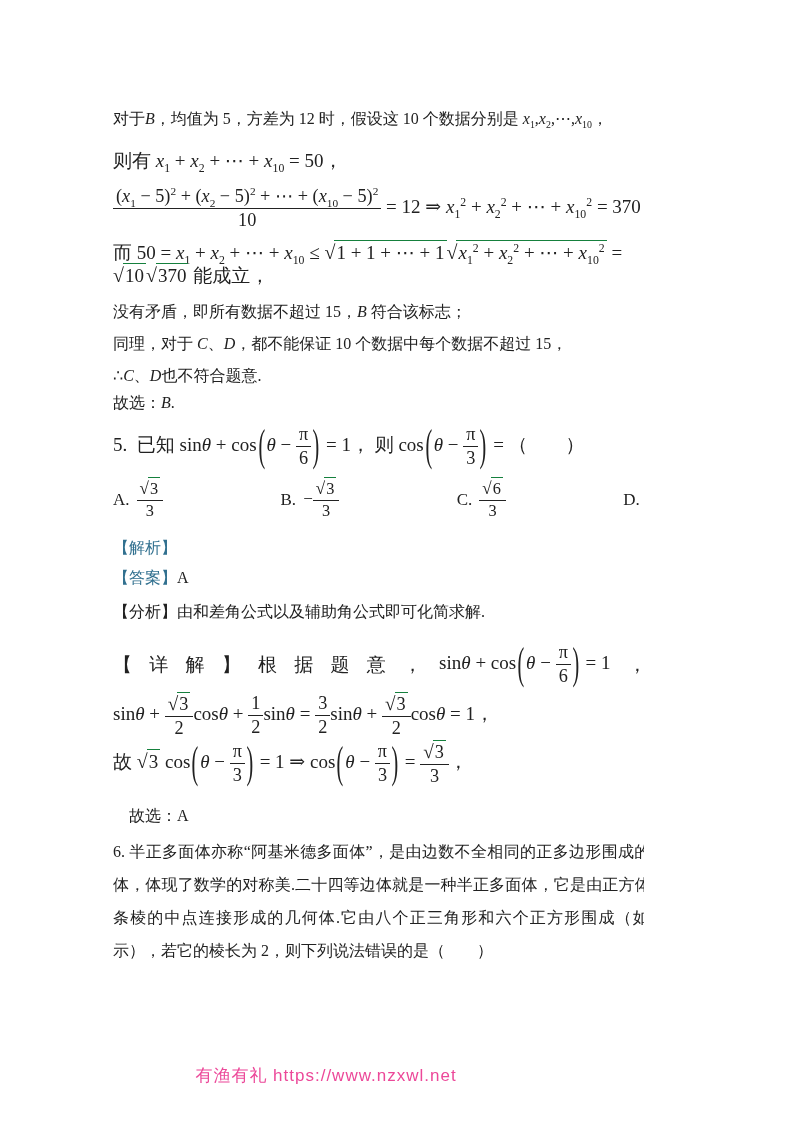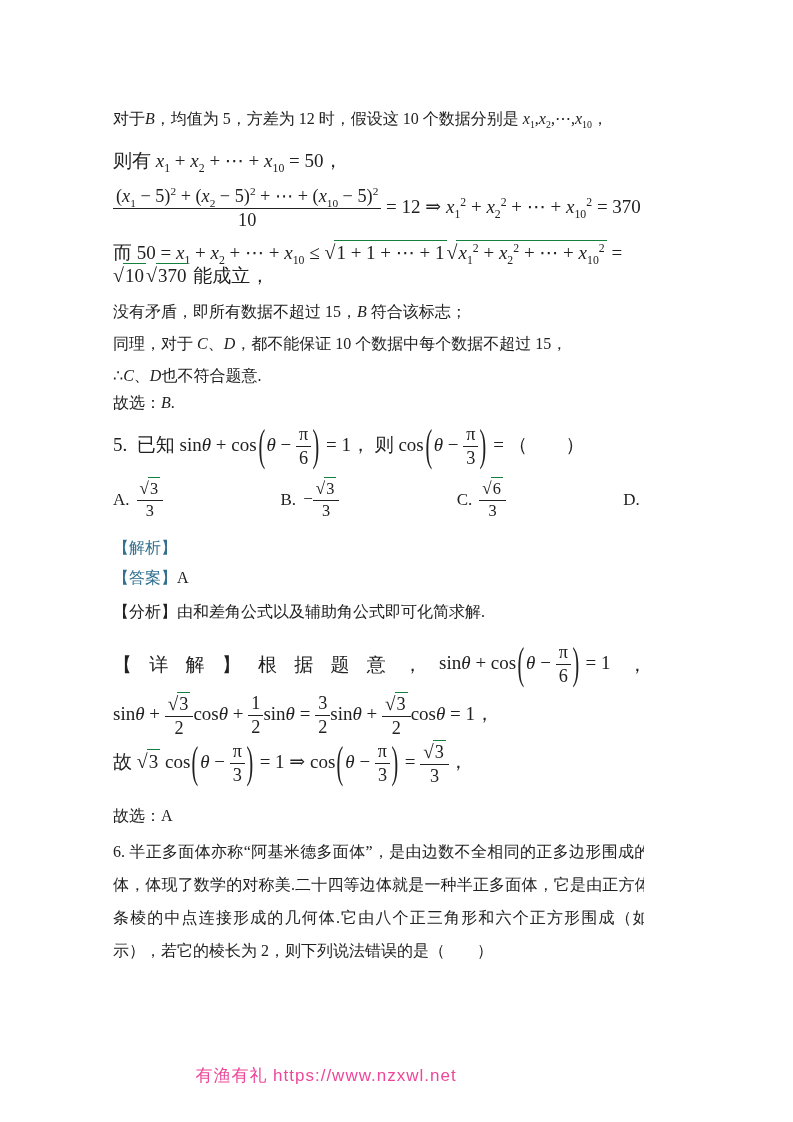--- a/index.html
+++ b/index.html
@@ -36,21 +36,21 @@
   .q5stem { margin-bottom:6px; }
   .options { display:flex; justify-content:space-between; align-items:center; margin-bottom:12px; min-height:50px; }
   .option { display:flex; align-items:center; gap:7px; font-size:17px; }
   .teal { color:#31708f; }
   .answer-line { margin-bottom:12px; }
   .jiexi-line { margin-bottom:8px; }
   .fenxi-line { margin-bottom:16px; }
   .justify { display:flex; justify-content:space-between; align-items:center; margin-bottom:2px; min-height:52px; }
   .sinline { margin-bottom:2px; min-height:44px; display:flex; align-items:flex-end; }
   .guline { margin-bottom:10px; min-height:54px; display:flex; align-items:flex-start; }
-  .concl { margin-bottom:8px; }
+  .concl { margin-bottom:8px;margin-left:16px; }
   .q6para { text-align:justify; line-height:33px; }
   .footer {
     position:absolute; left:0; right:0; top:1064px; text-align:center;
     font-family:"Liberation Sans","DejaVu Sans",sans-serif; font-size:17px;
     color:#ec4899; letter-spacing:1px;margin-left:8px;
   }
 </style>
 </head>
 <body>
 

